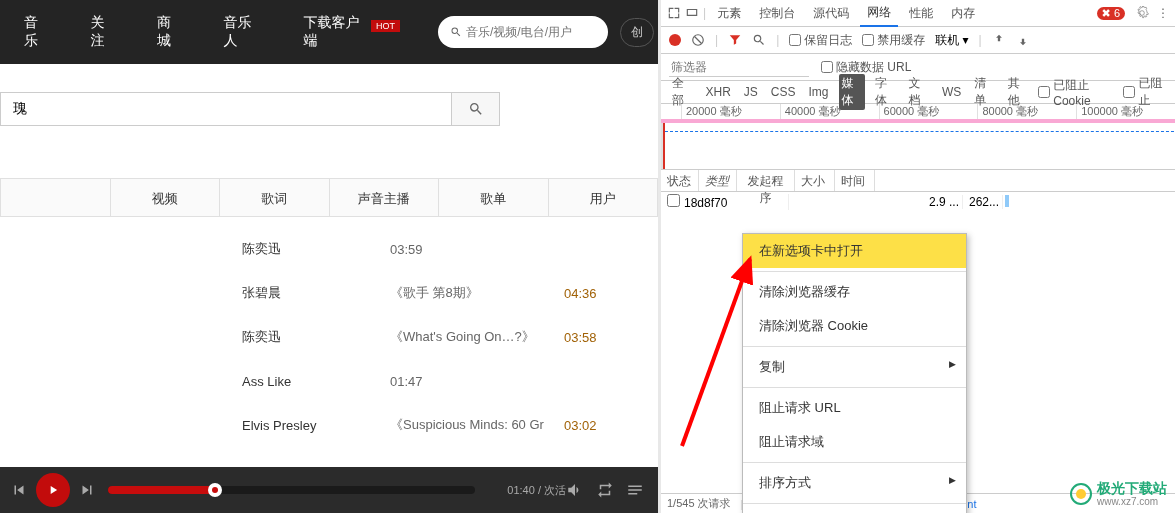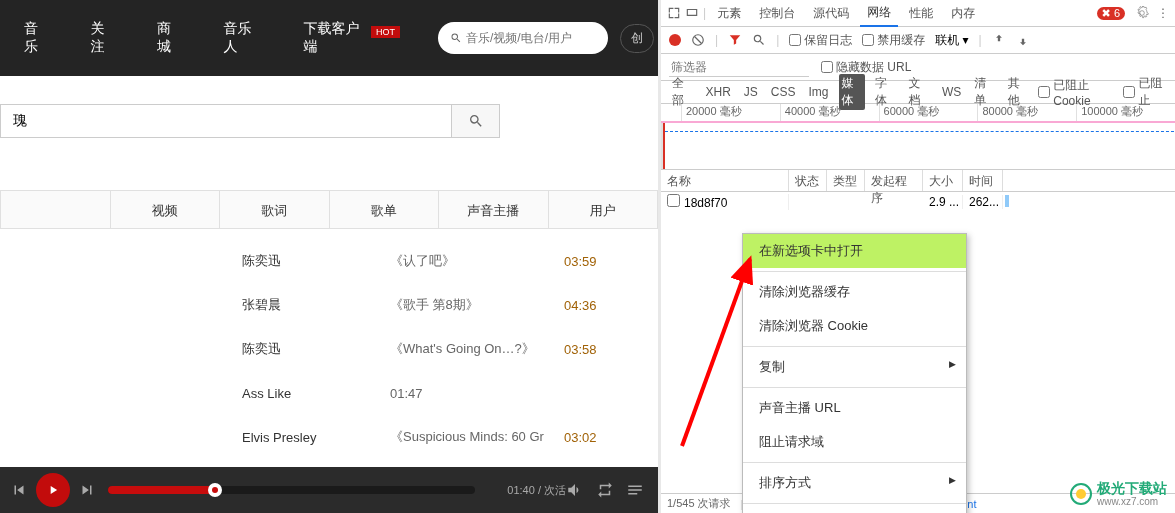--- a/index.html
+++ b/index.html
@@ -1,20 +1,20 @@
 <!DOCTYPE html>
 <html><head>
 <meta charset="utf-8">
 <style>
 * { margin: 0; padding: 0; box-sizing: border-box; font-family: "Microsoft YaHei", Arial, sans-serif; }
 body { width: 1175px; height: 513px; overflow: hidden; background: #fff; position: relative; }
 
 
 .left-panel { position: absolute; left: 0; top: 0; width: 658px; height: 513px; background: #fff; }
-.top-black-bar { height: 76px; background: #242424; display: flex; align-items: center; color: #fff; font-size: 14px; padding: 12px 4px; }
+.top-black-bar { height: 64px; background: #242424; display: flex; align-items: center; color: #fff; font-size: 14px; padding: 12px 4px; }
 .nav-item { padding: 0 20px; height: 64px; display: flex; align-items: center; cursor: pointer; }
 .hot-badge { background: #c20c0c; color: #fff; font-size: 9px; padding: 1px 5px; border-radius: 0; margin-left: 3px; position: relative; top: -6px; }
 .search-box { display: flex; align-items: center; background: #fff; border-radius: 16px; padding: 4px 12px; width: 170px; height: 32px; margin-left: 18px; }
 .search-box input { border: none; outline: none; font-size: 12px; width: 130px; color: #999; }
 .search-icon-sm { width: 14px; height: 14px; fill: #666; margin-right: 4px; }
 .create-btn { background: #242424; border: 1px solid #555; color: #ccc; padding: 5px 10px; border-radius: 15px; font-size: 12px; margin-left: 12px; }
 
 .search-bar-area { padding: 28px 0 0 0; }
 .big-search { display: flex; border: 1px solid #ccc; width: 500px; margin-left: 0; }
 .big-search input { border: none; outline: none; padding: 8px 12px; flex: 1; font-size: 14px; }
@@ -61,46 +61,46 @@
 .chk-label { display: flex; align-items: center; gap: 3px; color: #555; font-size: 12px; }
 .chk-label input { width: 12px; height: 12px; }
 
 .dt-filter-row { height: 27px; border-bottom: 1px solid #ccc; display: flex; align-items: center; padding: 0 8px; gap: 12px; }
 .filter-input { border: none; border-bottom: 1px solid #ccc; width: 140px; padding: 2px; font-size: 12px; }
 
 .dt-types { height: 23px; border-bottom: 1px solid #ccc; display: flex; align-items: center; padding: 0 8px; gap: 7px; font-size: 12px; color: #555; }
 .type-item { cursor: pointer; padding: 1px 3px; }
 .type-item.active { background: #555; color: #fff; border-radius: 2px; }
 
-.dt-timeline-header { height: 19px; border-bottom: 2px solid #f9a8d4; display: flex; font-size: 11px; color: #666; }
+.dt-timeline-header { height: 19px; border-bottom: 4px solid #f9a8d4; display: flex; font-size: 11px; color: #666; }
 .tl-tick { flex: 1; text-align: left; padding-left: 4px; border-left: 1px solid #e0e0e0; }
 .dt-timeline { height: 47px; border-bottom: 1px solid #ccc; position: relative; background: linear-gradient(to right, #e0e0e0 0, #e0e0e0 2px, transparent 2px); }
 .tl-line { position: absolute; left: 4px; top: 8px; width: 100%; height: 1px; border-top: 1px dashed #1a73e8; }
 .tl-marker { position: absolute; left: 2px; top: 0; width: 2px; height: 100%; background: #d93025; }
 
 .dt-table-head { height: 22px; border-bottom: 1px solid #ccc; display: flex; font-size: 12px; color: #555; }
 .dt-th { border-right: 1px solid #ddd; padding: 3px 6px; }
 .dt-th-name { width: 128px; }
 .dt-th-status { width: 38px; }
-.dt-th-type { width: 38px; }
-.dt-th-init { width: 58px; }
+.dt-th-type { width: 38px; font-style: italic; }
+.dt-th-init { width: 58px; text-align: center; }
 .dt-th-size { width: 40px; }
 .dt-th-time { width: 40px; }
 .dt-th-wf { flex: 1; }
 
 .dt-row { height: 20px; display: flex; align-items: center; font-size: 12px; }
 .dt-td { padding: 0 6px; border-right: 1px solid #eee; overflow: hidden; white-space: nowrap; }
 
 .wf-cell { flex: 1; position: relative; height: 20px; }
 .wf-bar { position: absolute; left: 2px; top: 3px; width: 4px; height: 12px; background: #90caf9; }
 
 
 .context-menu { position: absolute; left: 742px; top: 233px; width: 225px; background: #fff; border: 1px solid #bbb; box-shadow: 2px 2px 6px rgba(0,0,0,0.25); z-index: 100; font-size: 13px; }
 .cm-item { padding: 8px 16px; cursor: pointer; color: #333; position: relative; }
-.cm-item.highlighted { background: #bef264; }
+.cm-item.highlighted { background: #fde047; }
 .cm-sep { height: 1px; background: #ddd; margin: 3px 0; }
 .cm-arrow { position: absolute; right: 10px; top: 9px; }
 
 
 .red-arrow { position: absolute; left: 672px; top: 251px; width: 90px; height: 200px; z-index: 200; pointer-events: none; }
 
 
 .watermark { position: absolute; right: 8px; bottom: 6px; display: flex; align-items: center; gap: 4px; font-size: 14px; color: #2a7; z-index: 50; }
 .wm-logo { width: 24px; height: 24px; }
 
@@ -137,30 +137,29 @@
             <path d="M15.5 14h-.79l-.28-.27A6.47 6.47 0 0016 9.5 6.5 6.5 0 109.5 16c1.61 0 3.09-.59 4.23-1.57l.27.28v.79l5 4.99L20.49 19l-4.99-5zm-6 0C7.01 14 5 11.99 5 9.5S7.01 5 9.5 5 14 7.01 14 9.5 11.99 14 9.5 14z"></path>
           </svg>
       </div>
     </div>
   </div>
 
   <div class="tabs-row">
     <div class="tab"></div>
     <div class="tab">视频</div>
     <div class="tab">歌词</div>
+    <div class="tab">声音主播</div>
     <div class="tab">歌单</div>
-    <div class="tab">声音主播</div>
     <div class="tab">用户</div>
   </div>
 
   <div class="song-list" id="song-list">
       <div class="song-row">
         <div></div>
         <div>陈奕迅</div>
-        <div>《认了吧》</div>
         <div>03:59</div>
       </div>
       <div class="song-row">
         <div></div>
         <div>张碧晨</div>
         <div>《歌手 第8期》</div>
         <div>04:36</div>
       </div>
       <div class="song-row">
         <div></div>
@@ -304,21 +303,20 @@
     <div class="tl-tick">60000 毫秒</div>
     <div class="tl-tick">80000 毫秒</div>
     <div class="tl-tick">100000 毫秒</div>
   </div>
   <div class="dt-timeline">
     <div class="tl-marker"></div>
     <div class="tl-line"></div>
   </div>
 
   <div class="dt-table-head">
-    <div class="dt-th dt-th-name">名称</div>
     <div class="dt-th dt-th-status">状态</div>
     <div class="dt-th dt-th-type">类型</div>
     <div class="dt-th dt-th-init">发起程序</div>
     <div class="dt-th dt-th-size">大小</div>
     <div class="dt-th dt-th-time">时间</div>
   </div>
 
   <div class="dt-row">
     <div class="dt-td dt-th-name"><input type="checkbox" style="margin-right: 4px;"><span>18d8f70</span></div>
     <div class="dt-td dt-th-status"></div>
@@ -343,21 +341,21 @@
 </div>
 
 <div class="context-menu" id="ctx-menu">
     <div class="cm-item highlighted">在新选项卡中打开</div>
     <div class="cm-sep"></div>
     <div class="cm-item">清除浏览器缓存</div>
     <div class="cm-item">清除浏览器 Cookie</div>
     <div class="cm-sep"></div>
     <div class="cm-item">复制<span class="cm-arrow" style="font-size: 9px;">▶</span></div>
     <div class="cm-sep"></div>
-    <div class="cm-item">声音主播 URL</div>
+    <div class="cm-item">阻止请求 URL</div>
     <div class="cm-item">阻止请求域</div>
     <div class="cm-sep"></div>
     <div class="cm-item">排序方式<span class="cm-arrow" style="font-size: 9px;">▶</span></div>
     <div class="cm-sep"></div>
     <div class="cm-item">标题选项</div>
   </div>
 
 <svg class="red-arrow" viewBox="0 0 90 200">
   <defs>
       <marker id="ah" markerWidth="8" markerHeight="8" refX="6" refY="3" orient="auto">

